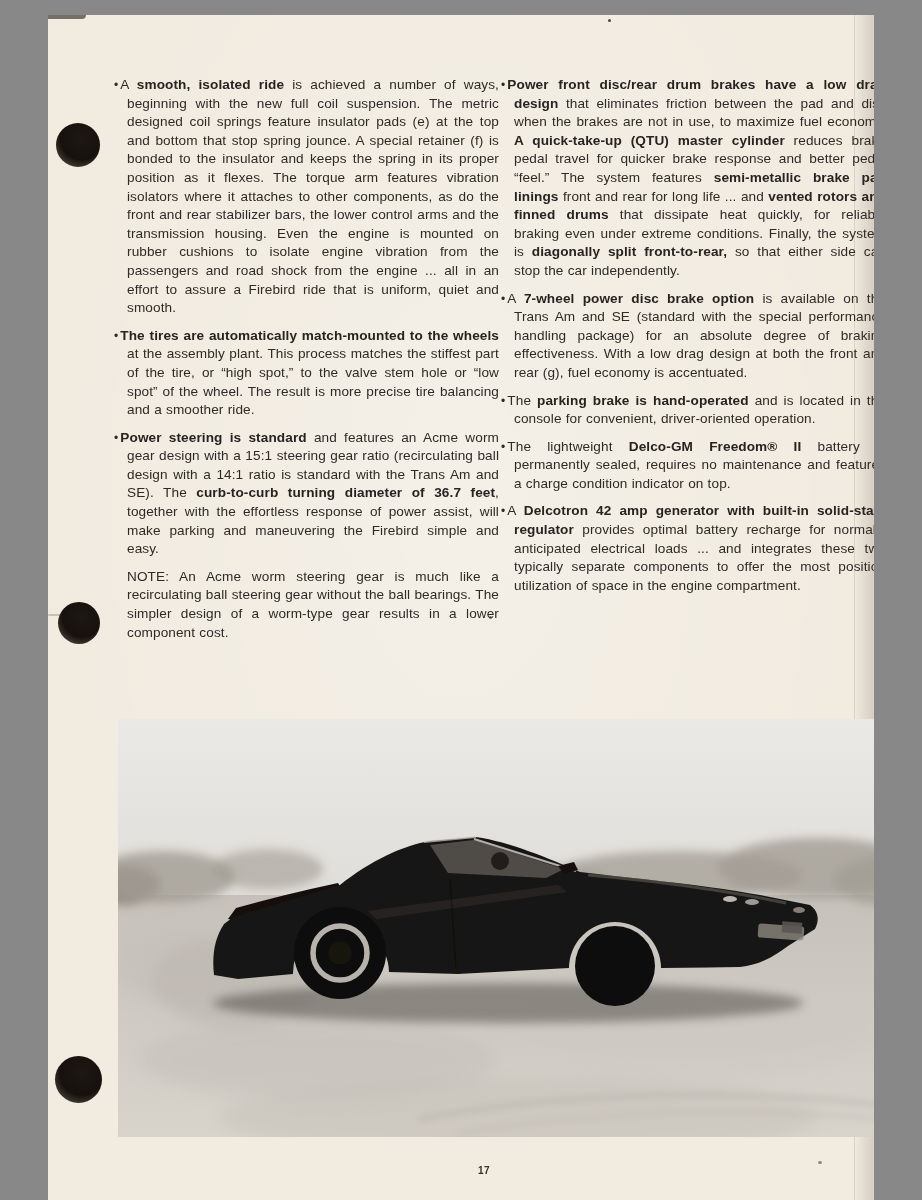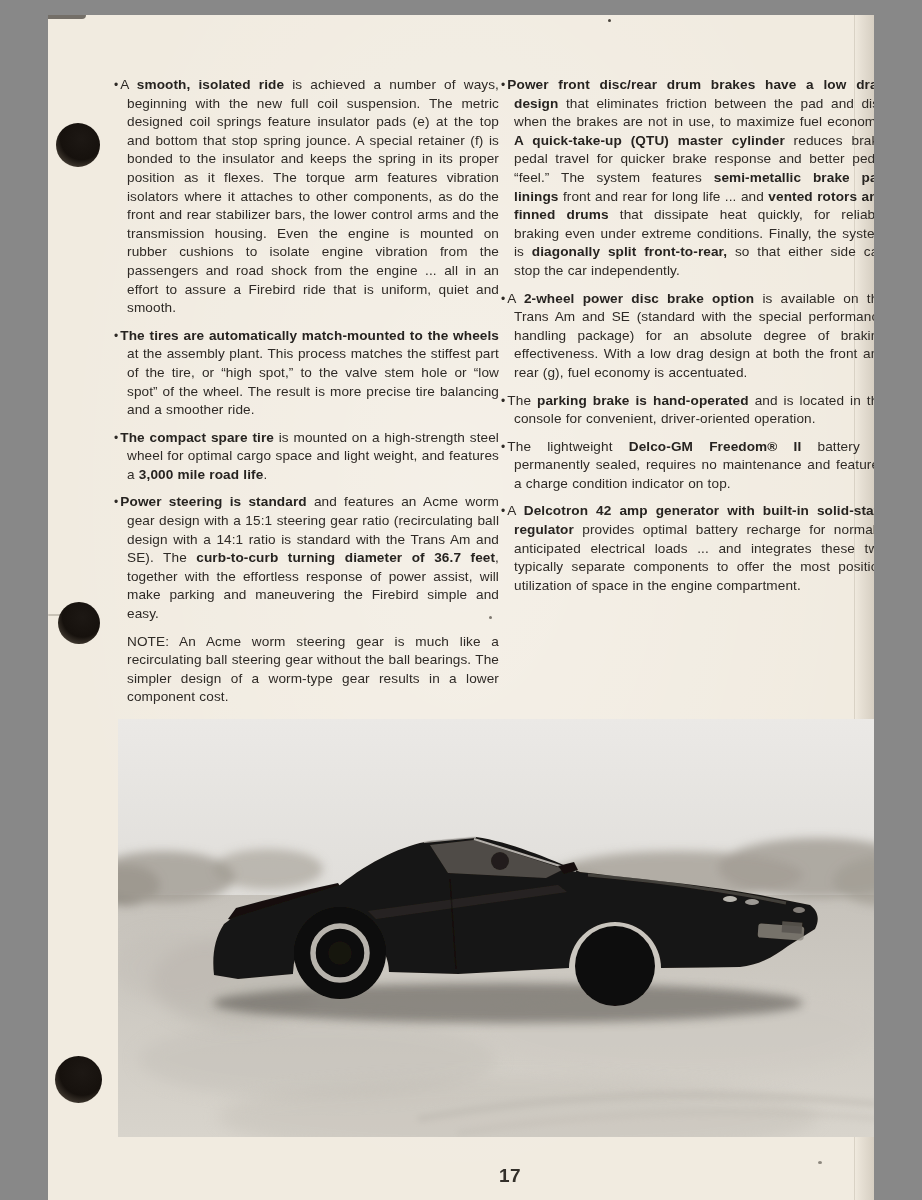--- a/index.html
+++ b/index.html
@@ -37,22 +37,22 @@
   .para.plain{text-indent:0;margin-top:4px;}
   .bullet{font-size:12px;margin-right:2px;}
   .b{font-weight:700;color:#262320;}
   .u{}
 
   
   .photo{position:absolute;left:70px;top:704px;width:786px;height:418px;overflow:hidden;}
   .photo svg{display:block;}
 
   
-  .page-number{position:absolute;left:430px;top:1150px;width:64px;text-align:center;
-    font-size:19px;font-weight:700;color:#332f2a;letter-spacing:.5px;}
+  .page-number{position:absolute;left:430px;top:1150px;width:64px;
+    font-size:10px;font-weight:700;color:#332f2a;letter-spacing:.5px;}
 </style>
 </head>
 <body>
 
 <div class="page">
 
   <div class="corner-mark"></div>
   <div class="edge-right"></div>
   <div class="edge-bottom"></div>
   <div class="speck" style="left:560px;top:4px;width:3px;height:3px;"></div>
@@ -60,27 +60,26 @@
   <div class="speck" style="left:441px;top:601px;width:3px;height:3px;opacity:.7;"></div>
 
   <div class="hole" style="left:8px;top:108px;width:44px;height:44px;"></div>
   <div class="hole-scratch" style="left:0;top:599px;width:16px;"></div>
   <div class="hole" style="left:10px;top:587px;width:42px;height:42px;"></div>
   <div class="hole" style="left:7px;top:1041px;width:47px;height:47px;"></div>
 
   <div class="col col-left">
       <p class="para"><span class="bullet">•</span><span>A </span><span class="b">smooth, isolated ride</span><span> is achieved a number of ways, beginning with the new full coil suspension. The metric designed coil springs feature insulator pads (e) at the top and bottom that stop spring jounce. A special retainer (f) is bonded to the insulator and keeps the spring in its proper position as it flexes. The torque arm features vibration isolators where it attaches to other components, as do the front and rear stabilizer bars, the lower control arms and the transmission housing. Even the engine is mounted on rubber cushions to isolate engine vibration from the passengers and road shock from the engine ... all in an effort to assure a Firebird ride that is uniform, quiet and smooth.</span></p>
       <p class="para"><span class="bullet">•</span><span class="b">The tires are automatically match-mounted to the wheels</span><span> at the assembly plant. This process matches the stiffest part of the tire, or “high spot,” to the valve stem hole or “low spot” of the wheel. The result is more precise tire balancing and a smoother ride.</span></p>
-      <p class="para"><span class="bullet">•</span><span class="b">The compact spare tire</span><span> is mounted on a high-strength steel wheel for optimal cargo space and light weight, and features a </span><span class="b">3,000 mile road life</span><span>.</span></p>
       <p class="para"><span class="bullet">•</span><span class="b">Power steering is standard</span><span> and features an Acme worm gear design with a 15:1 steering gear ratio (recirculating ball design with a 14:1 ratio is standard with the Trans Am and SE). The </span><span class="b">curb-to-curb turning diameter of 36.7 feet</span><span>, together with the effortless response of power assist, will make parking and maneuvering the Firebird simple and easy.</span></p>
       <p class="para plain"><span class="u">NOTE:</span><span> An Acme worm steering gear is much like a recirculating ball steering gear without the ball bearings. The simpler design of a worm-type gear results in a lower component cost.</span></p>
     </div>
   <div class="col col-right">
       <p class="para"><span class="bullet">•</span><span class="b">Power front disc/rear drum brakes have a low drag design</span><span> that eliminates friction between the pad and disc when the brakes are not in use, to maximize fuel economy. </span><span class="b">A quick-take-up (QTU) master cylinder</span><span> reduces brake pedal travel for quicker brake response and better pedal “feel.” The system features </span><span class="b">semi-metallic brake pad linings</span><span> front and rear for long life ... and </span><span class="b">vented rotors and finned drums</span><span> that dissipate heat quickly, for reliable braking even under extreme conditions. Finally, the system is </span><span class="b">diagonally split front-to-rear,</span><span> so that either side can stop the car independently.</span></p>
-      <p class="para"><span class="bullet">•</span><span>A </span><span class="b">2-wheel power disc brake option</span><span> is available on the Trans Am and SE (standard with the special performance handling package) for an absolute degree of braking effectiveness. With a low drag design at both the front and rear (g), fuel economy is accentuated.</span></p>
+      <p class="para"><span class="bullet">•</span><span>A </span><span class="b">7-wheel power disc brake option</span><span> is available on the Trans Am and SE (standard with the special performance handling package) for an absolute degree of braking effectiveness. With a low drag design at both the front and rear (g), fuel economy is accentuated.</span></p>
       <p class="para"><span class="bullet">•</span><span>The </span><span class="b">parking brake is hand-operated</span><span> and is located in the console for convenient, driver-oriented operation.</span></p>
       <p class="para"><span class="bullet">•</span><span>The lightweight </span><span class="b">Delco-GM Freedom® II</span><span> battery is permanently sealed, requires no maintenance and features a charge condition indicator on top.</span></p>
       <p class="para"><span class="bullet">•</span><span>A </span><span class="b">Delcotron 42 amp generator with built-in solid-state regulator</span><span> provides optimal battery recharge for normally anticipated electrical loads ... and integrates these two typically separate components to offer the most position utilization of space in the engine compartment.</span></p>
     </div>
 
   <div class="photo" role="img" aria-label="Black-and-white photograph of a dark Pontiac Firebird cornering hard on an open asphalt pad, low brush on the horizon, tire dust behind the rear wheel">
     <svg width="786" height="418" viewBox="0 0 786 418" xmlns="http://www.w3.org/2000/svg">
       <defs>
         <linearGradient id="skyG" x1="0" y1="0" x2="0" y2="1">
           <stop offset="0" stop-color="var(--sky-top,#ebe9e6)"></stop>

